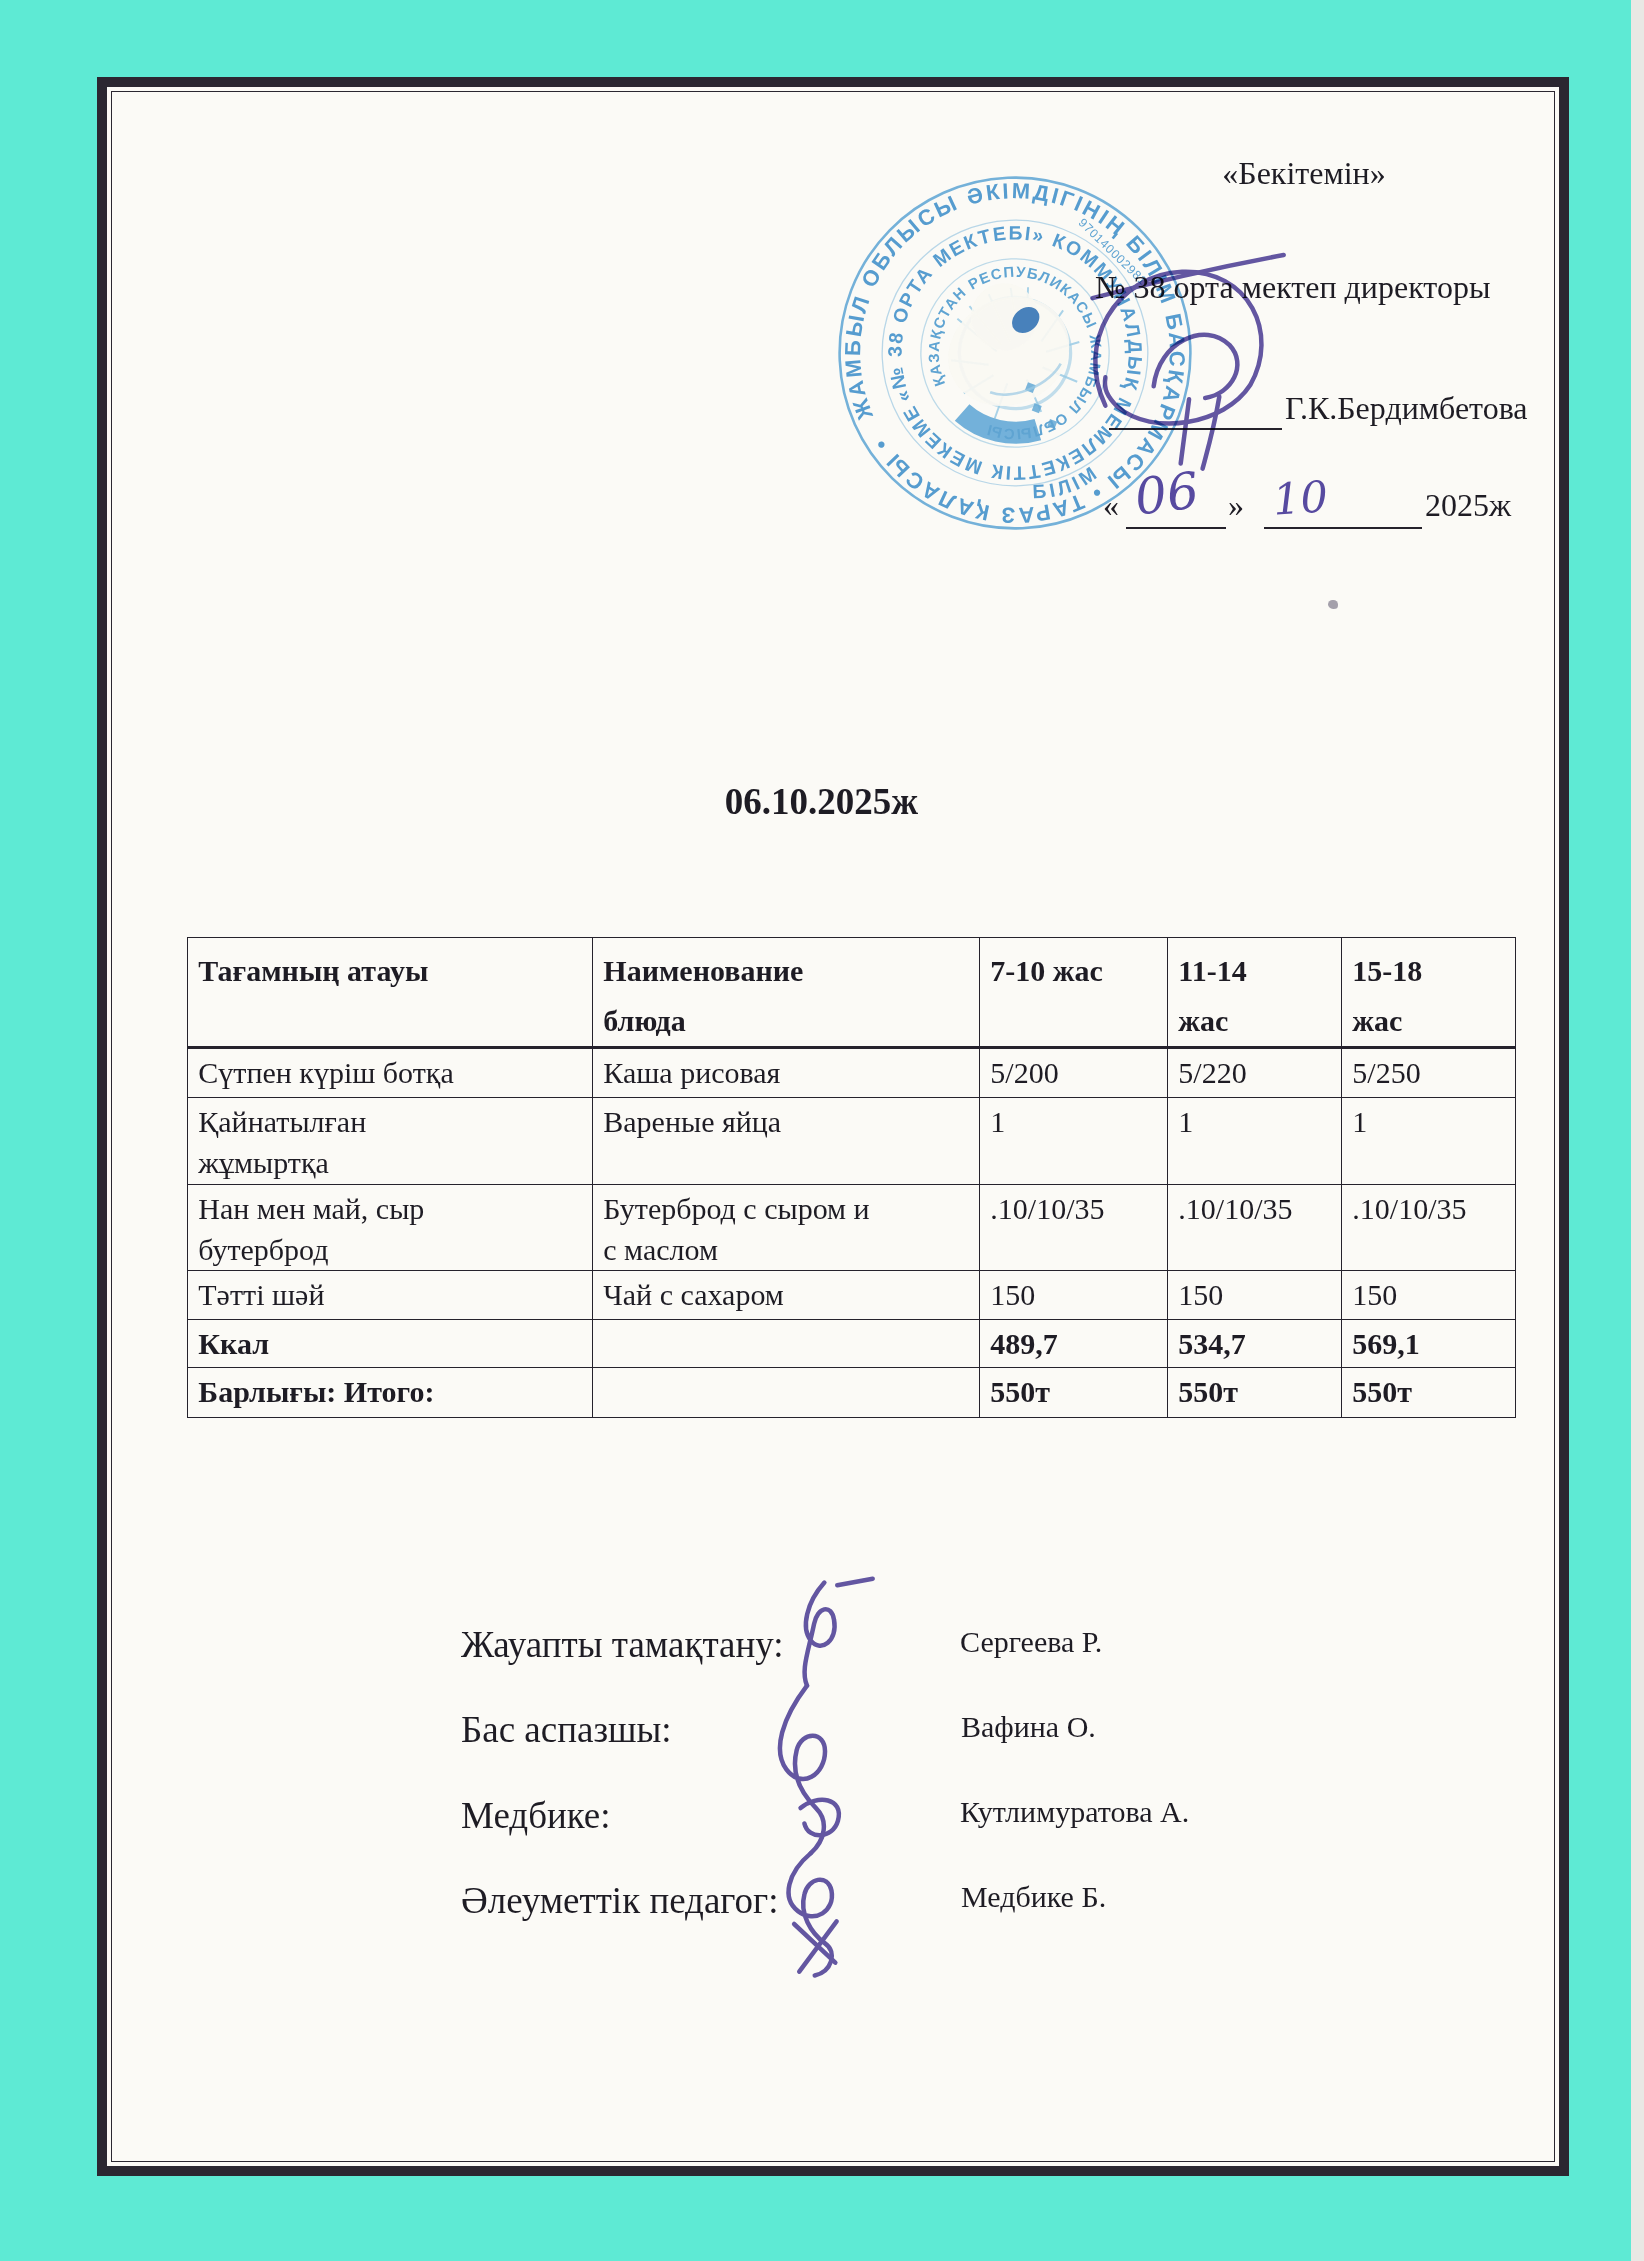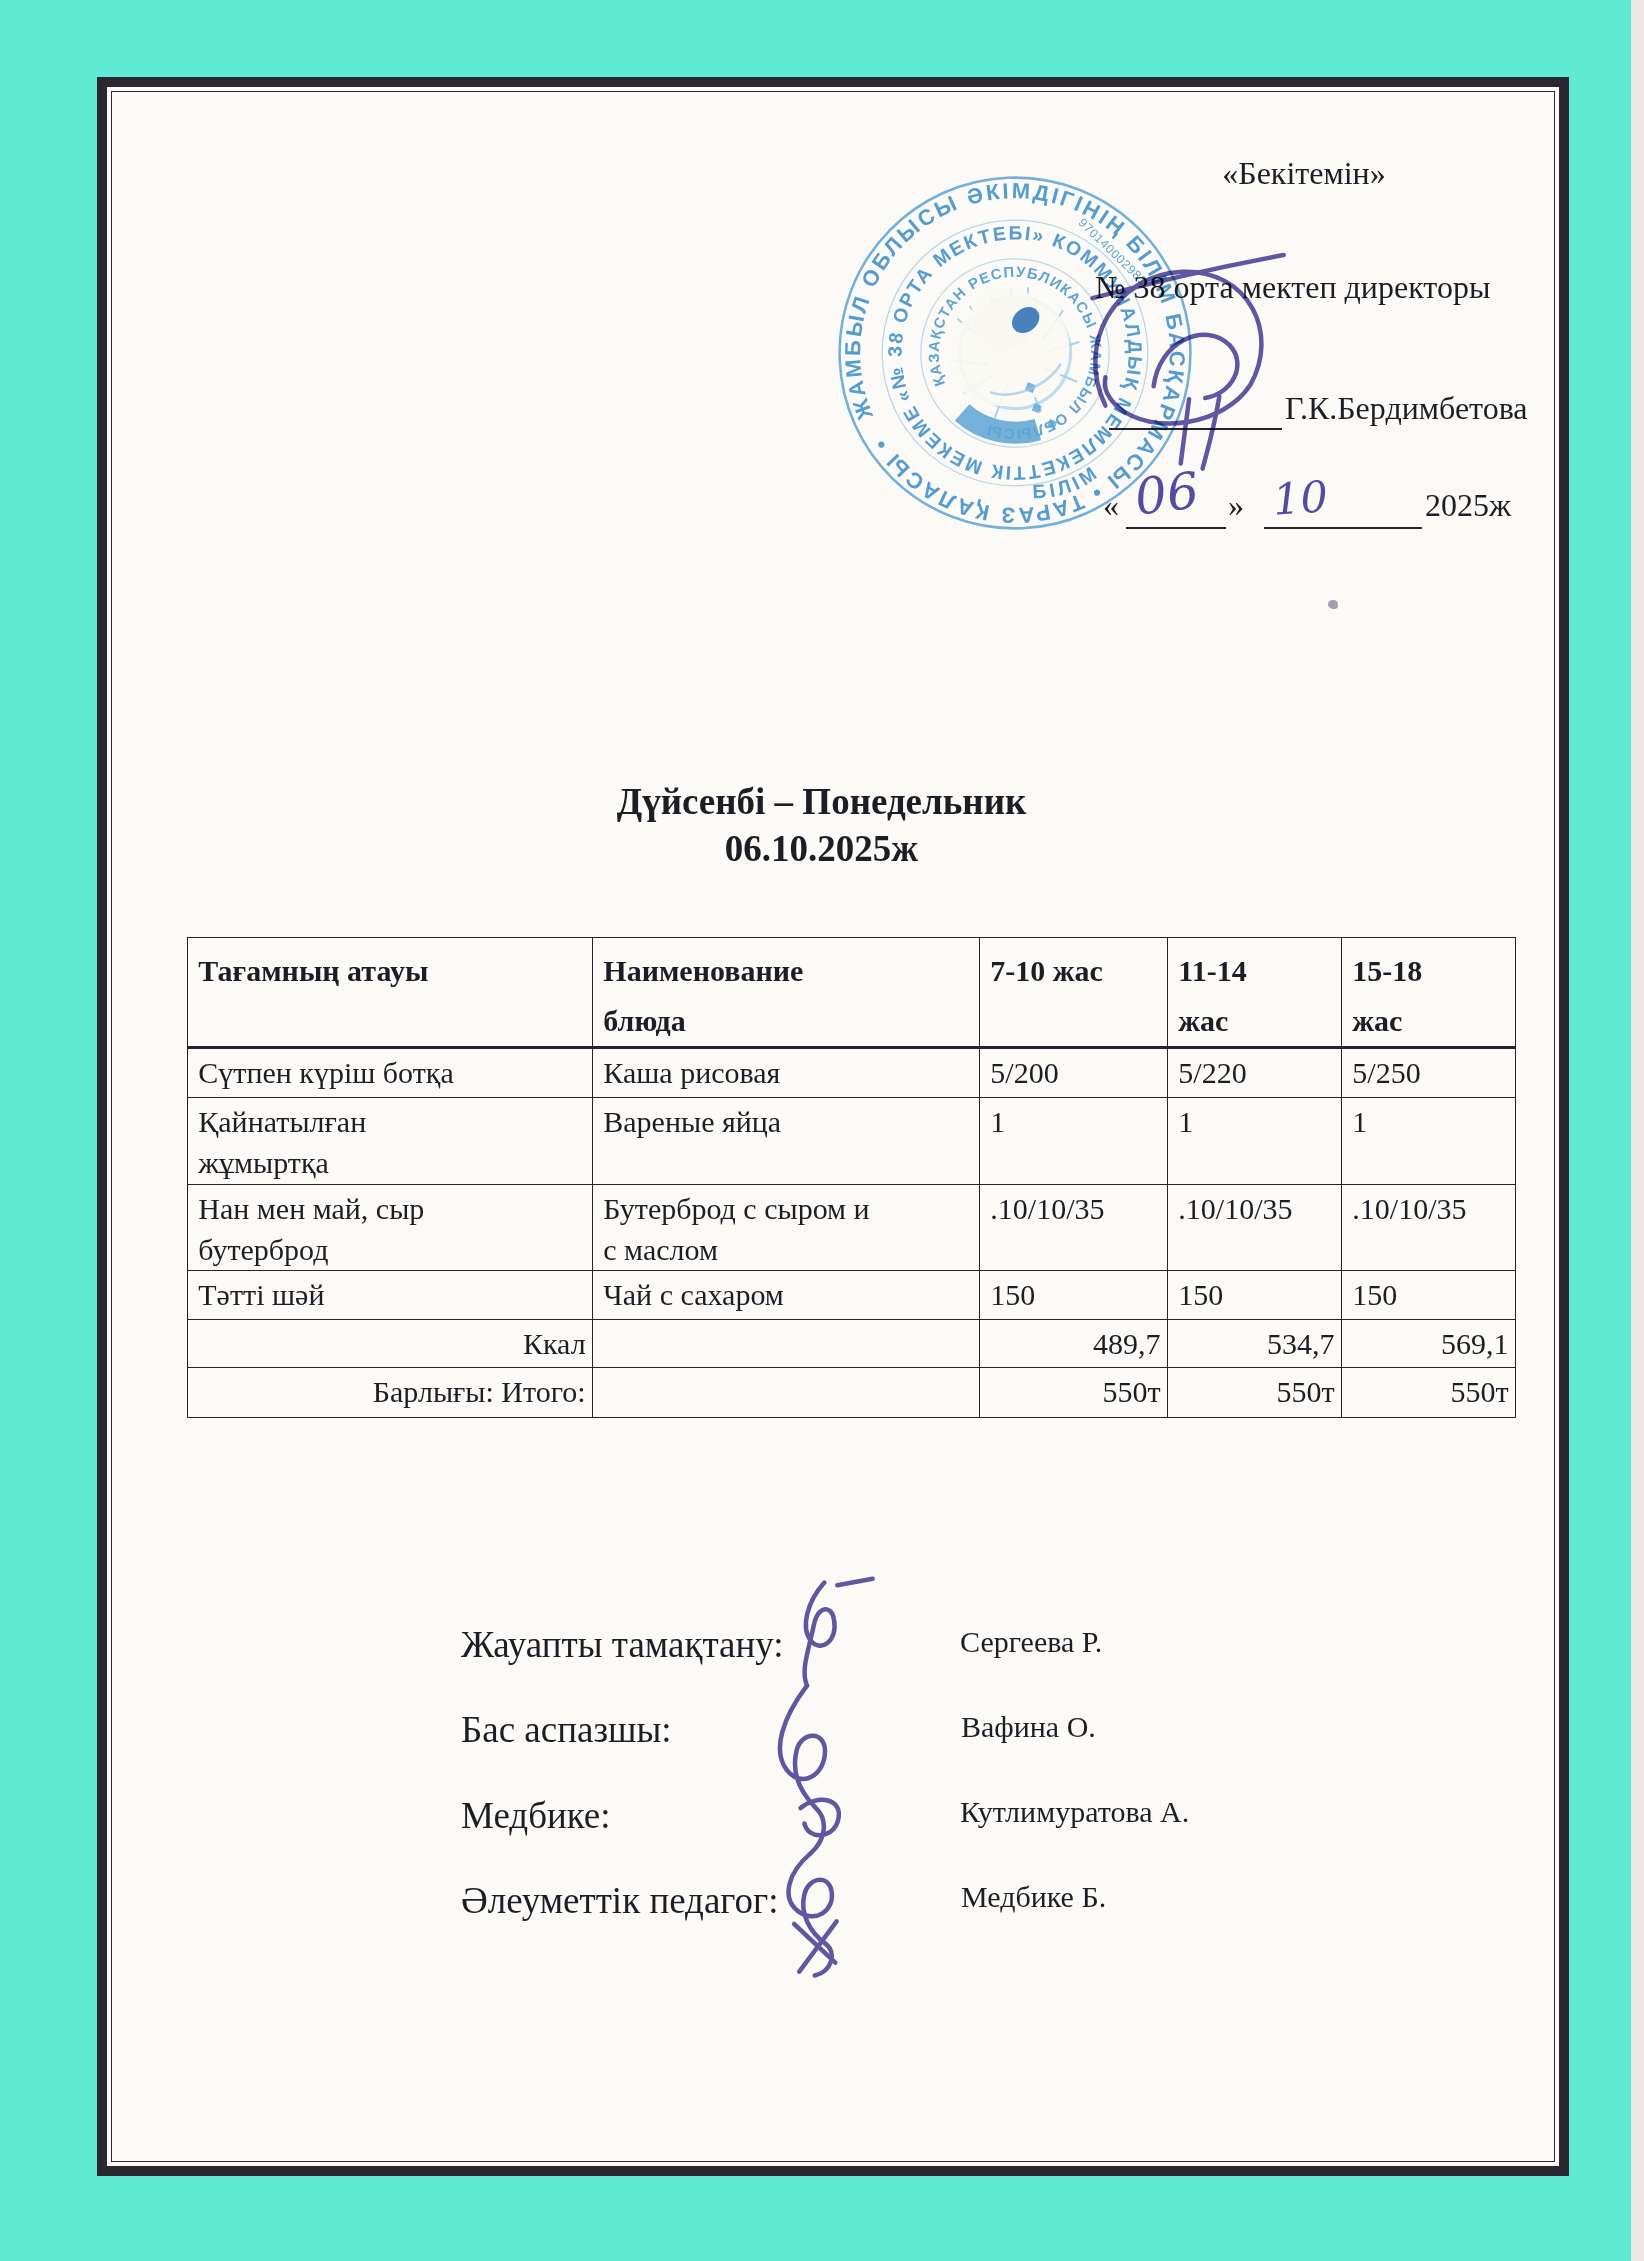--- a/index.html
+++ b/index.html
@@ -49,21 +49,21 @@
   }
   .menu-table th,.menu-table td{
     border:1.9px solid #25222c;vertical-align:top;text-align:left;
     padding:3.9px 6.4px 0 10.3px;overflow:hidden;
   }
   .menu-table th{font-weight:bold;line-height:1.68;padding-top:7.7px;}
   .menu-table td{line-height:1.36;}
   .menu-table .hdr-row{height:106px;}
   .r1{height:50px;}.r2{height:82px;}.r3{height:86px;}.r4{height:49px;}.r5{height:48px;}.r6{height:50px;}
   .menu-table .hdr-row th{border-bottom-width:3.9px;}
-  .bold-row td{font-weight:normal;text-align:right;}
+  .bold-row td{font-weight:bold;}
   .cl{display:block;}
   
   .sig-label{font-size:37px;white-space:nowrap;}
   .sig-name{font-size:30px;white-space:nowrap;}
   .sl0{left:461px;top:1623px;} .sn0{left:960px;top:1625px;}
   .sl1{left:461px;top:1708px;} .sn1{left:961px;top:1710px;}
   .sl2{left:461px;top:1794px;} .sn2{left:960px;top:1795px;}
   .sl3{left:461px;top:1879px;text-align:center;} .sn3{left:961px;top:1880px;}
   .ink-svg{mix-blend-mode:multiply;}
 </style>
@@ -150,21 +150,20 @@
       <path d="M 75,262 C 28,165 92,58 194,54 C 298,50 346,150 300,230 C 260,292 148,310 94,264 C 78,248 72,236 75,218"></path>
       <path d="M 150,232 C 158,162 230,130 268,168 C 296,198 272,244 230,250"></path>
       <path d="M 252,248 C 244,296 234,330 226,360"></path>
       <path d="M 205,252 C 200,290 196,322 192,352"></path>
     </g>
   </svg>
 
   <div class="abs speck"></div>
 
   <div class="abs subtitle">
-    <div>Дүйсенбі – Понедельник</div>
     <div>06.10.2025ж</div>
   </div>
 
   <table class="menu-table">
     <colgroup>
       <col style="width:405px">
         <col style="width:387px">
         <col style="width:188px">
         <col style="width:174px">
         <col style="width:174px">

